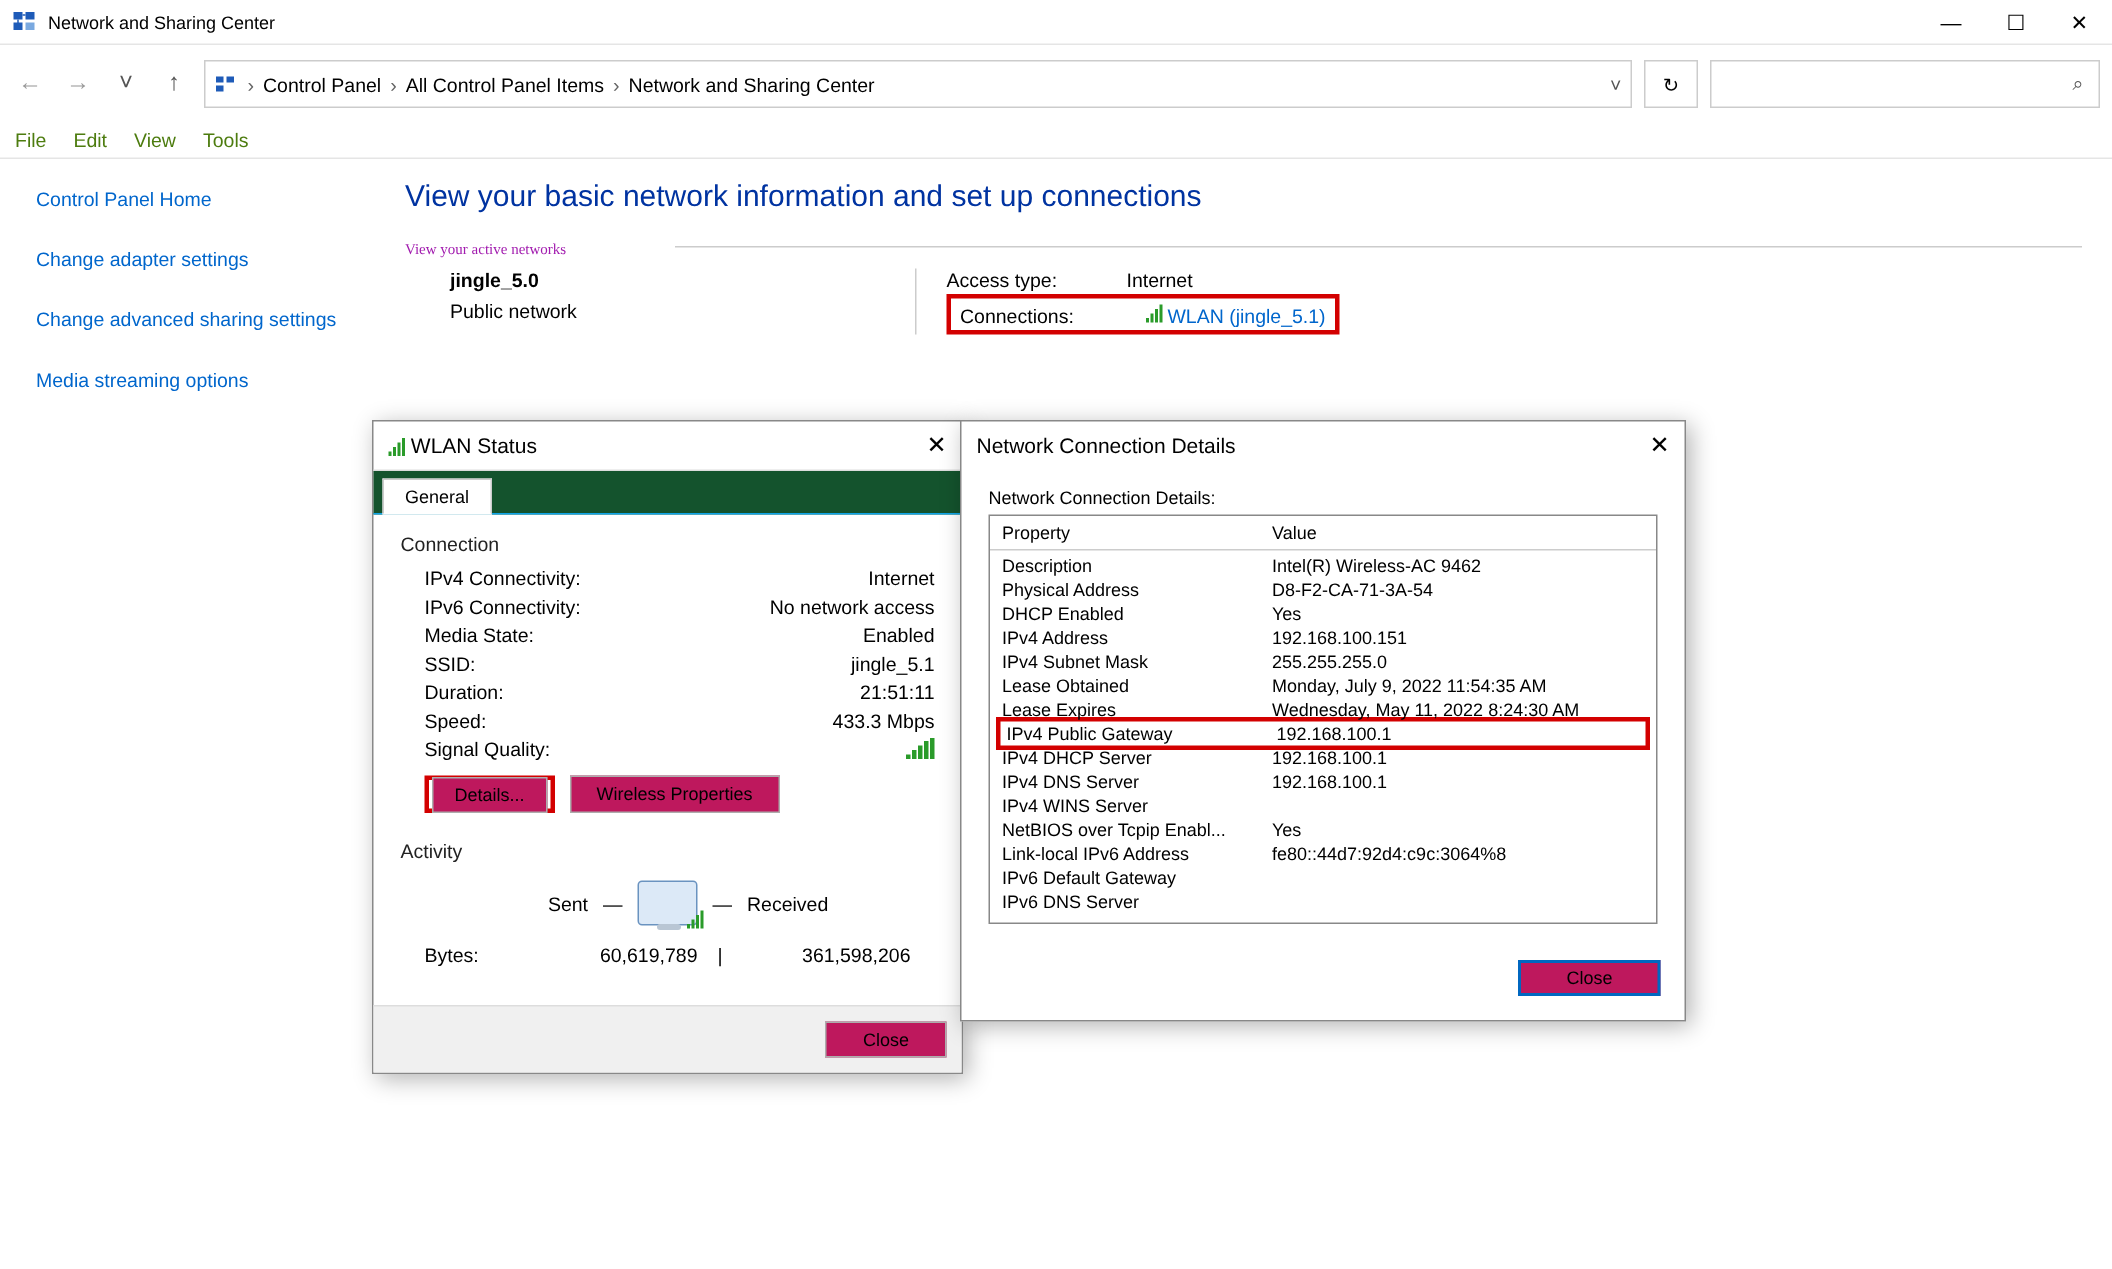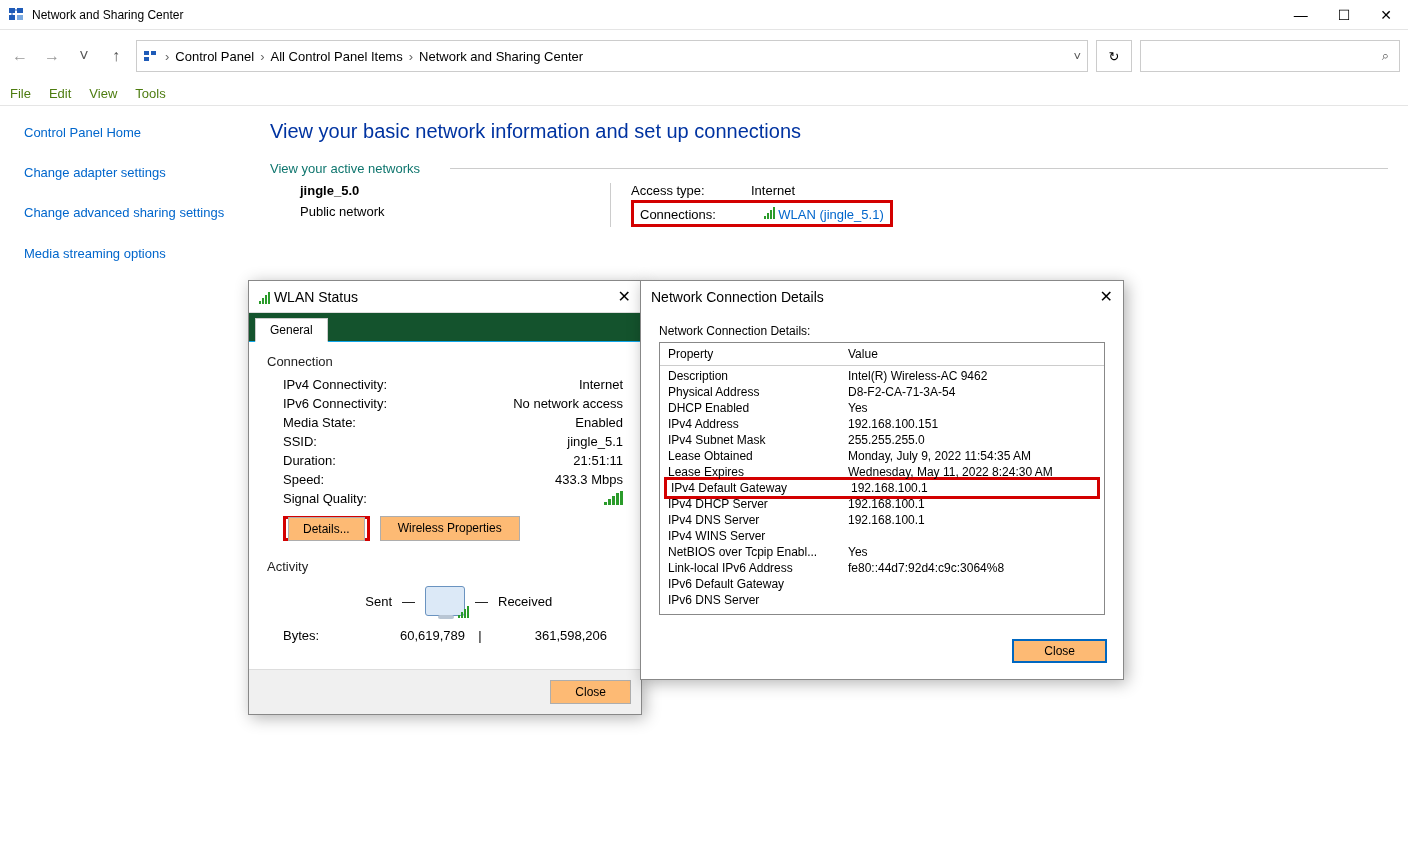--- a/index.html
+++ b/index.html
@@ -25,21 +25,21 @@
 .menubar { padding: 4px 10px; display: flex; gap: 18px; border-bottom: 1px solid #e5e5e5; }
 .menubar span { color: #4d7c0f; }
 
 
 .body { display: flex; }
 .sidebar { width: 250px; padding: 18px 24px; }
 .sidebar div { color: #0066cc; margin-bottom: 22px; line-height: 1.4; }
 
 .main { flex: 1; padding: 14px 20px; }
 .bigheader { color: #0033a1; font-size: 20px; margin-bottom: 18px; }
-.sectionlabel { color: #0f766e; font-size: 13px; }
+.sectionlabel { color: #a21caf; font-size: 10px; font-family: Liberation Serif, serif; }
 .rule { border-bottom: 1px solid #ccc; margin-left: 180px; margin-top: -8px; margin-bottom: 14px; }
 
 .nets { display: flex; }
 .netleft { width: 340px; padding-left: 30px; }
 .netname { font-weight: 600; }
 .nettype { margin-top: 6px; }
 .netright { border-left: 1px solid #ccc; padding-left: 20px; }
 .kv { margin-bottom: 2px; }
 .kv .k { display: inline-block; width: 120px; }
 .link { color: #0066cc; }
@@ -51,21 +51,21 @@
 .dlg-title .x { margin-left: auto; font-size: 16px; }
 .tabstrip { display: flex; background: #14532d; padding-top: 4px; padding-left: 6px; border-bottom: 1px solid #0ea5e9; }
 .tab { background: #fff; border: 1px solid #ccc; border-bottom: 1px solid #fff; padding: 4px 14px; font-size: 12px; position: relative; top: 1px; }
 .dlg-body { padding: 12px 18px 8px; }
 .grp { margin-bottom: 12px; }
 .grp .grplabel { color: #222; margin-bottom: 6px; }
 .grp .line { display: flex; padding: 2px 0 2px 16px; }
 .grp .line .lk { flex: 1; }
 .grp .line .lv { text-align: right; min-width: 120px; }
 .btnrow { display: flex; gap: 10px; padding: 6px 0 6px 16px; }
-.btn { background: #fdba74; border: 1px solid #adadad; padding: 4px 14px; font-size: 12px; text-align: center; cursor: default; }
+.btn { background: #be185d; border: 1px solid #adadad; padding: 4px 14px; font-size: 12px; text-align: center; cursor: default; }
 .btn.wide { min-width: 140px; }
 .dlg-foot { display: flex; justify-content: flex-end; padding: 10px; background: #f0f0f0; border-top: 1px solid #ddd; }
 .shield { display: inline-block; width: 12px; height: 12px; background: linear-gradient(135deg,#2c7cd6 50%,#f5c73d 50%); border-radius: 2px; margin-right: 4px; vertical-align: -1px; }
 .sigbars { display: inline-flex; align-items: flex-end; gap: 1px; height: 14px; }
 .sigbars i { width: 3px; background: #2a9b2a; display: block; }
 .sigbars i:nth-child(1){height:3px} .sigbars i:nth-child(2){height:6px} .sigbars i:nth-child(3){height:9px} .sigbars i:nth-child(4){height:12px} .sigbars i:nth-child(5){height:14px}
 .sigbars.sm i{width:2px}
 .compicon { width:40px; height:30px; background:#dce9f7; border:1px solid #6a93c0; border-radius:3px; position:relative; }
 .compicon:after{content:"";position:absolute;bottom:-4px;left:12px;width:16px;height:4px;background:#b9c6d4;border-radius:2px}
 .actrow { display:flex; align-items:center; padding:6px 16px; }
@@ -287,21 +287,21 @@
           <div class="tbl-row">
             <span class="c1">Lease Obtained</span>
             <span class="c2">Monday, July 9, 2022 11:54:35 AM</span>
           </div>
           <div class="tbl-row">
             <span class="c1">Lease Expires</span>
             <span class="c2">Wednesday, May 11, 2022 8:24:30 AM</span>
           </div>
           <div class="inner-red">
             <div class="tbl-row">
-              <span class="c1">IPv4 Default Gateway</span>
+              <span class="c1">IPv4 Public Gateway</span>
               <span class="c2">192.168.100.1</span>
             </div>
           </div>
           <div class="tbl-row">
             <span class="c1">IPv4 DHCP Server</span>
             <span class="c2">192.168.100.1</span>
           </div>
           <div class="tbl-row">
             <span class="c1">IPv4 DNS Server</span>
             <span class="c2">192.168.100.1</span>

